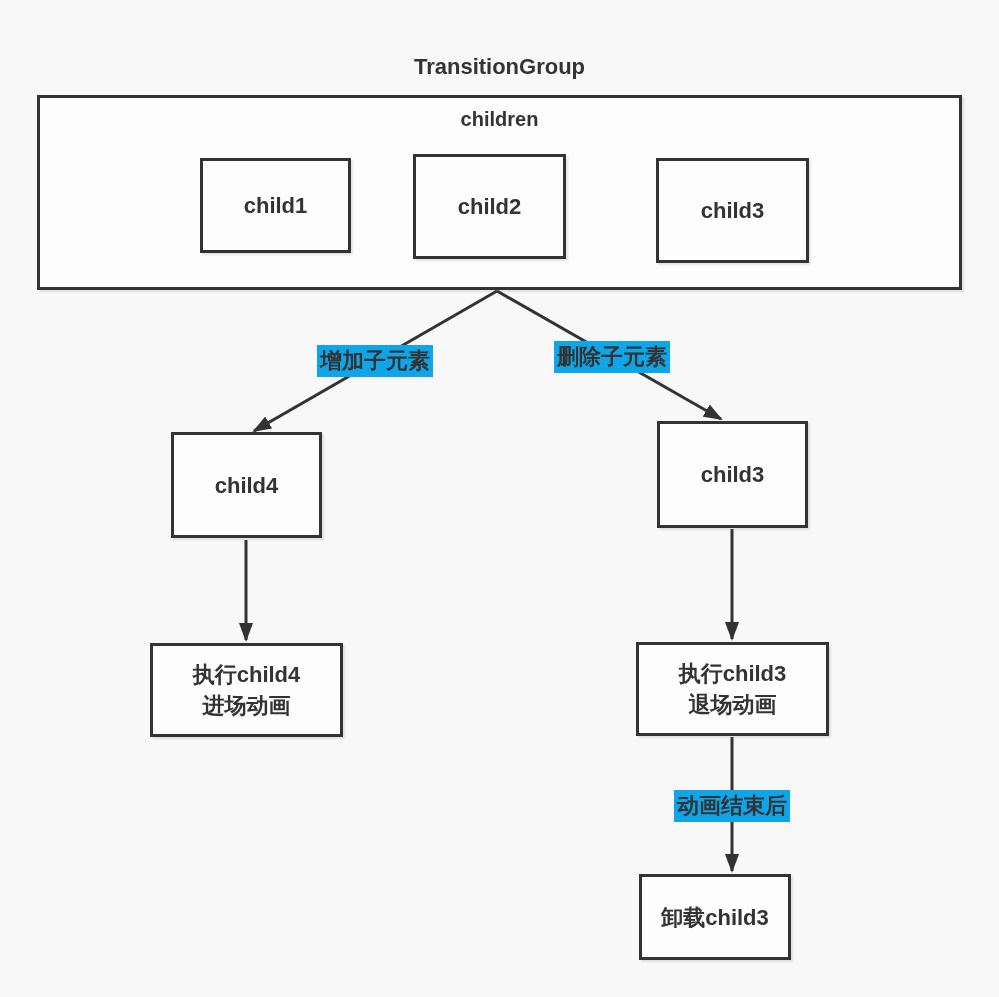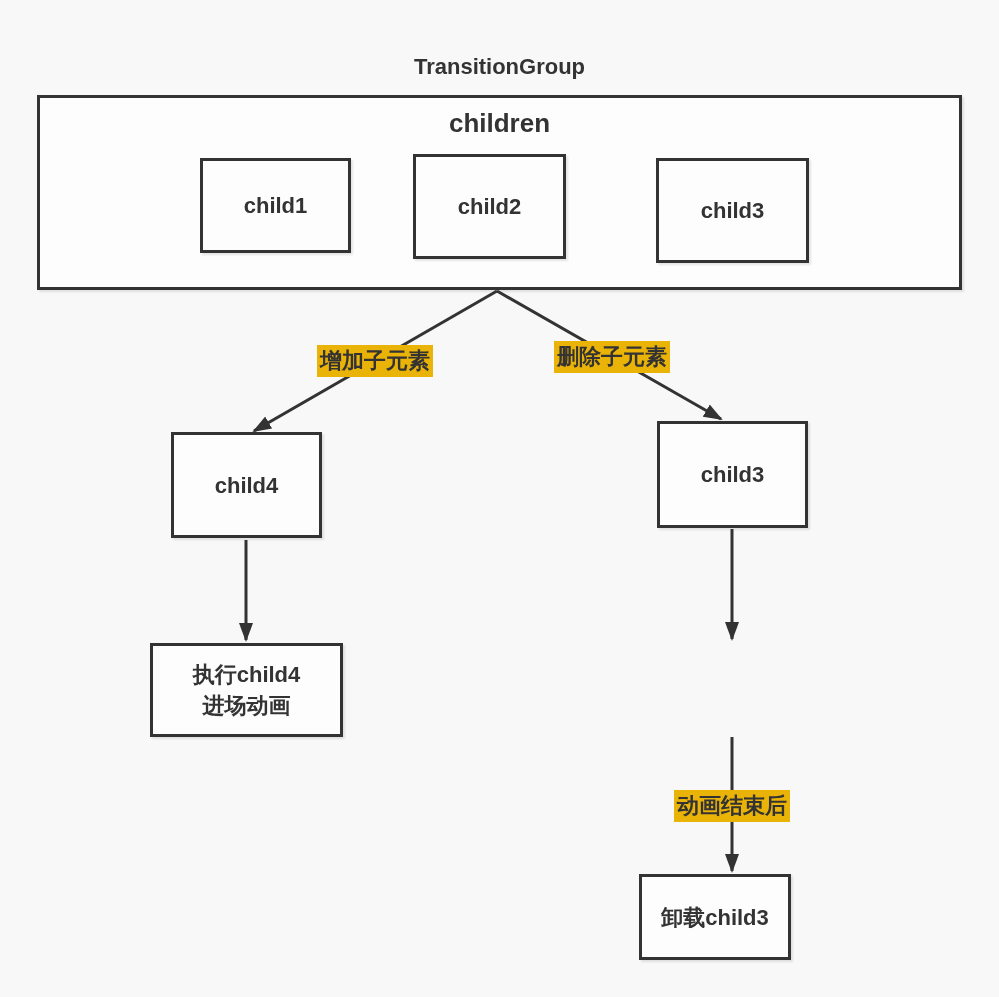--- a/index.html
+++ b/index.html
@@ -40,21 +40,21 @@
     top: 95px;
     width: 925px;
     height: 195px;
   }
   .group-label {
     position: absolute;
     left: 0;
     top: 10px;
     width: 100%;
     text-align: center;
-    font-size: 26px;
+    font-size: 20px;
     font-weight: bold;
   }
   .node {
     display: flex;
     align-items: center;
     justify-content: center;
     text-align: center;
     font-size: 22px;
     font-weight: bold;
     line-height: 31px;
@@ -72,21 +72,21 @@
     left: 0;
     top: 0;
     width: 999px;
     height: 997px;
     z-index: 2;
     pointer-events: none;
   }
   .edge-label {
     position: absolute;
     transform: translate(-50%, -50%);
-    background: #eab308;
+    background: #0ea5e9;
     font-size: 22px;
     font-weight: bold;
     padding: 1px 3px;
     white-space: nowrap;
     z-index: 3;
     color: #333333;
   }
   .edge-label-add    { left: 375px; top: 361px; }
   .edge-label-remove { left: 612px; top: 357px; }
   .edge-label-after  { left: 732px; top: 806px; }
@@ -125,15 +125,21 @@
 
   <div class="box node child4-node">child4</div>
   <div class="box node exec4-node">
     <div>
       <div>执行child4</div>
       <div>进场动画</div>
     </div>
   </div>
 
   <div class="box node child3b-node">child3</div>
+  <div class="box node exec3-node">
+    <div>
+      <div>执行child3</div>
+      <div>退场动画</div>
+    </div>
+  </div>
   <div class="box node unmount-node">卸载child3</div>
 
 </div>
 
 </body></html>

